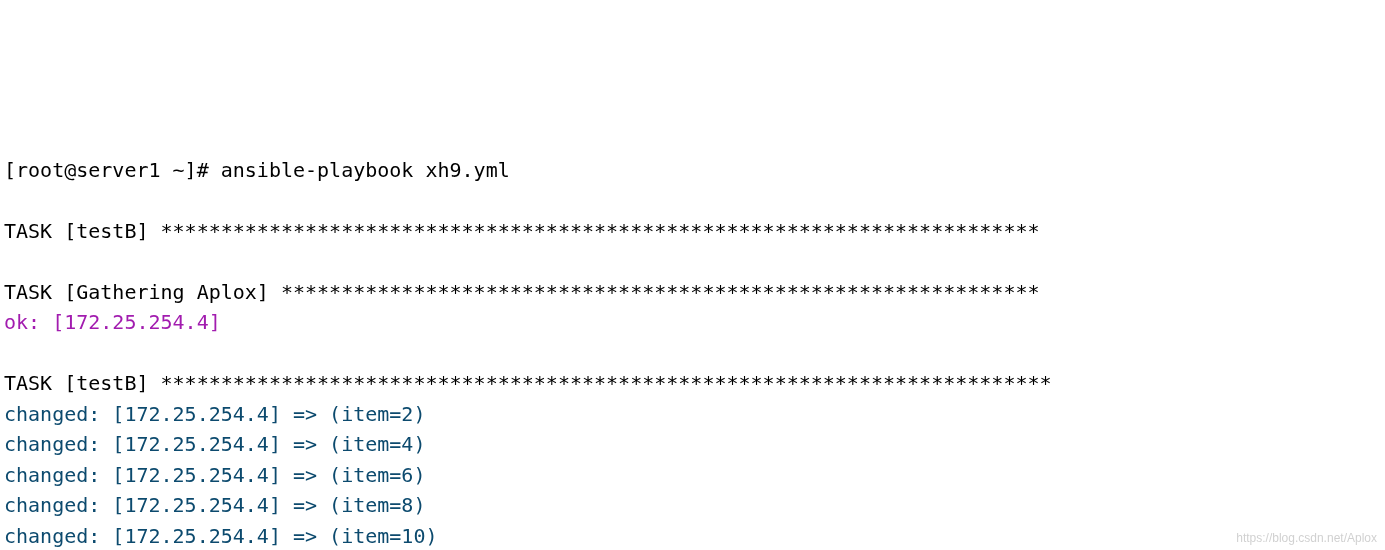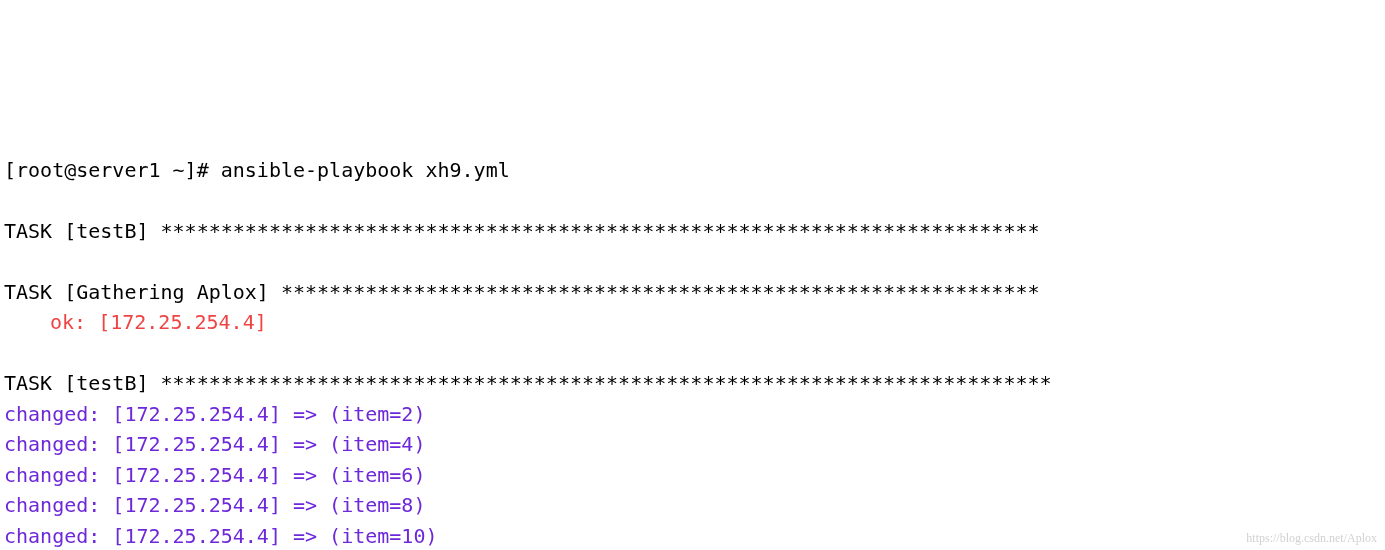--- a/index.html
+++ b/index.html
@@ -11,27 +11,27 @@
     font-family: "DejaVu Sans Mono", "Liberation Mono", "Courier New", monospace;
     font-size: 20px;
     line-height: 30.5px;
     color: #000000;
     overflow: hidden;
     white-space: pre;
   }
   .term {
     padding: 2px 4px;
   }
-  .green { color: #ef4444; margin-left: 46px; }
-  .olive { color: #6d28d9; }
+  .green { color: #a21caf; }
+  .olive { color: #0c4a6e; }
   .watermark {
     position: absolute;
     right: 8px;
     bottom: 6px;
-    font-family: Liberation Serif, serif;
+    font-family: Liberation Sans, sans-serif;
     font-size: 12px;
     color: rgba(120,120,120,0.35);
     line-height: 1;
     white-space: nowrap;
   }
 </style>
 </head>
 <body>
 
 

